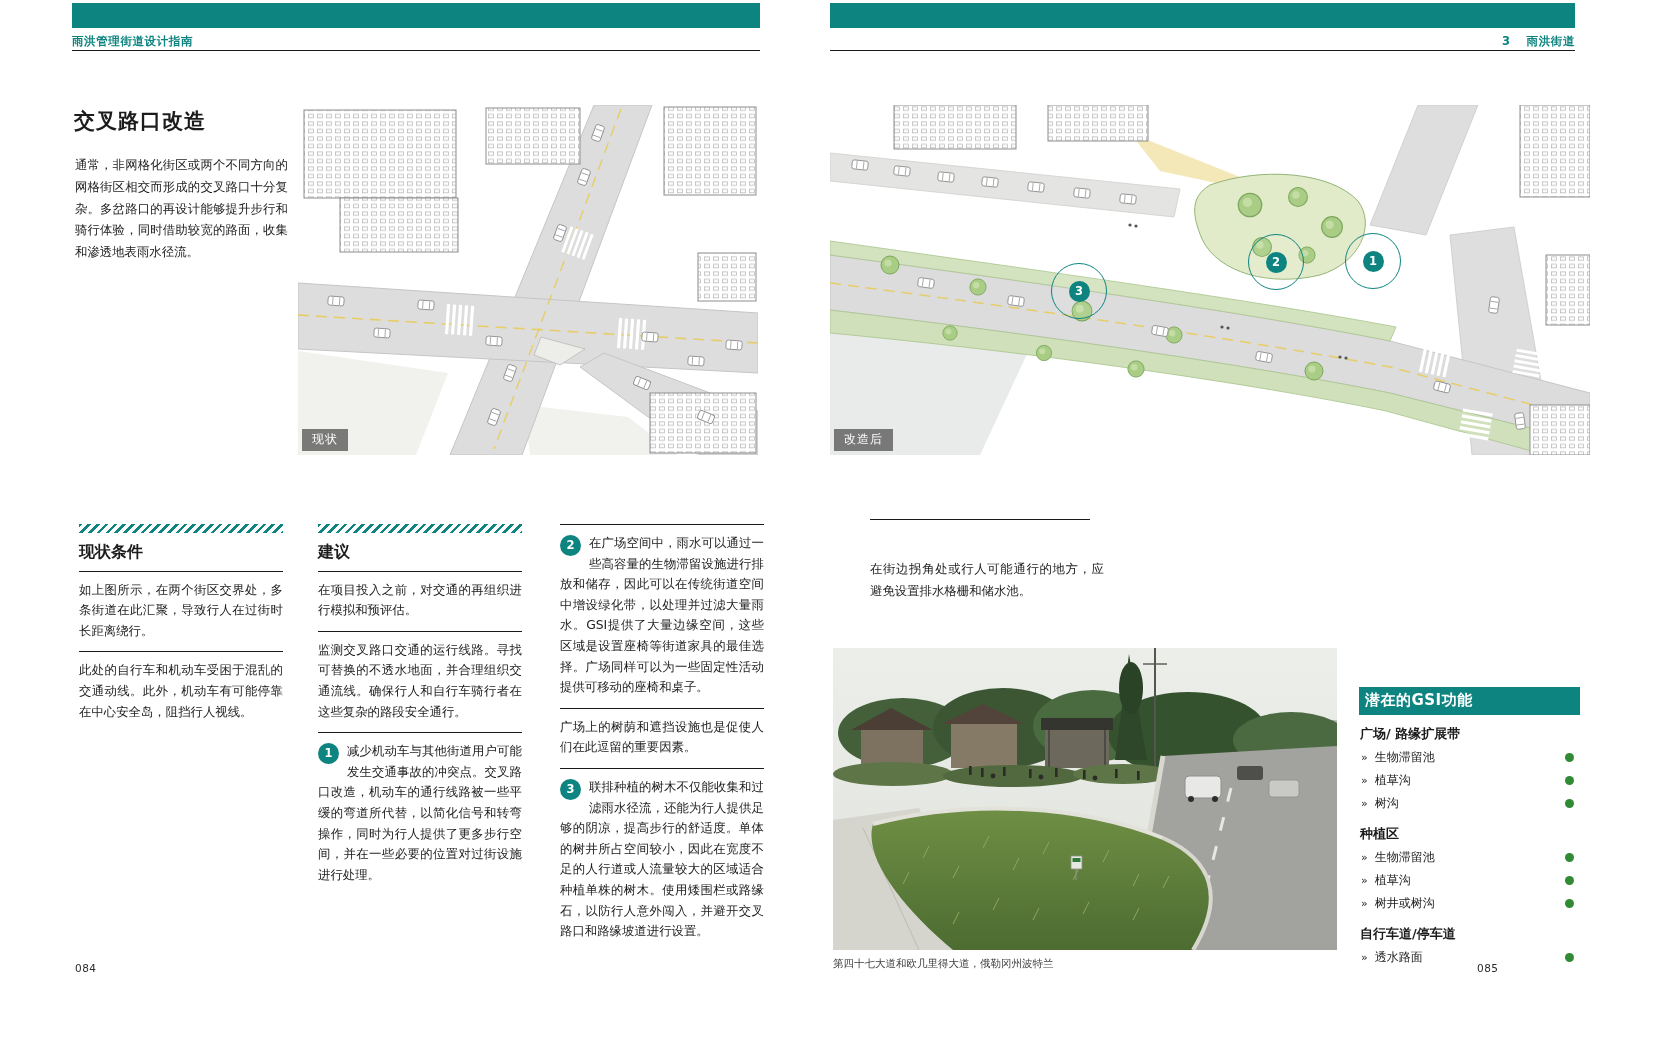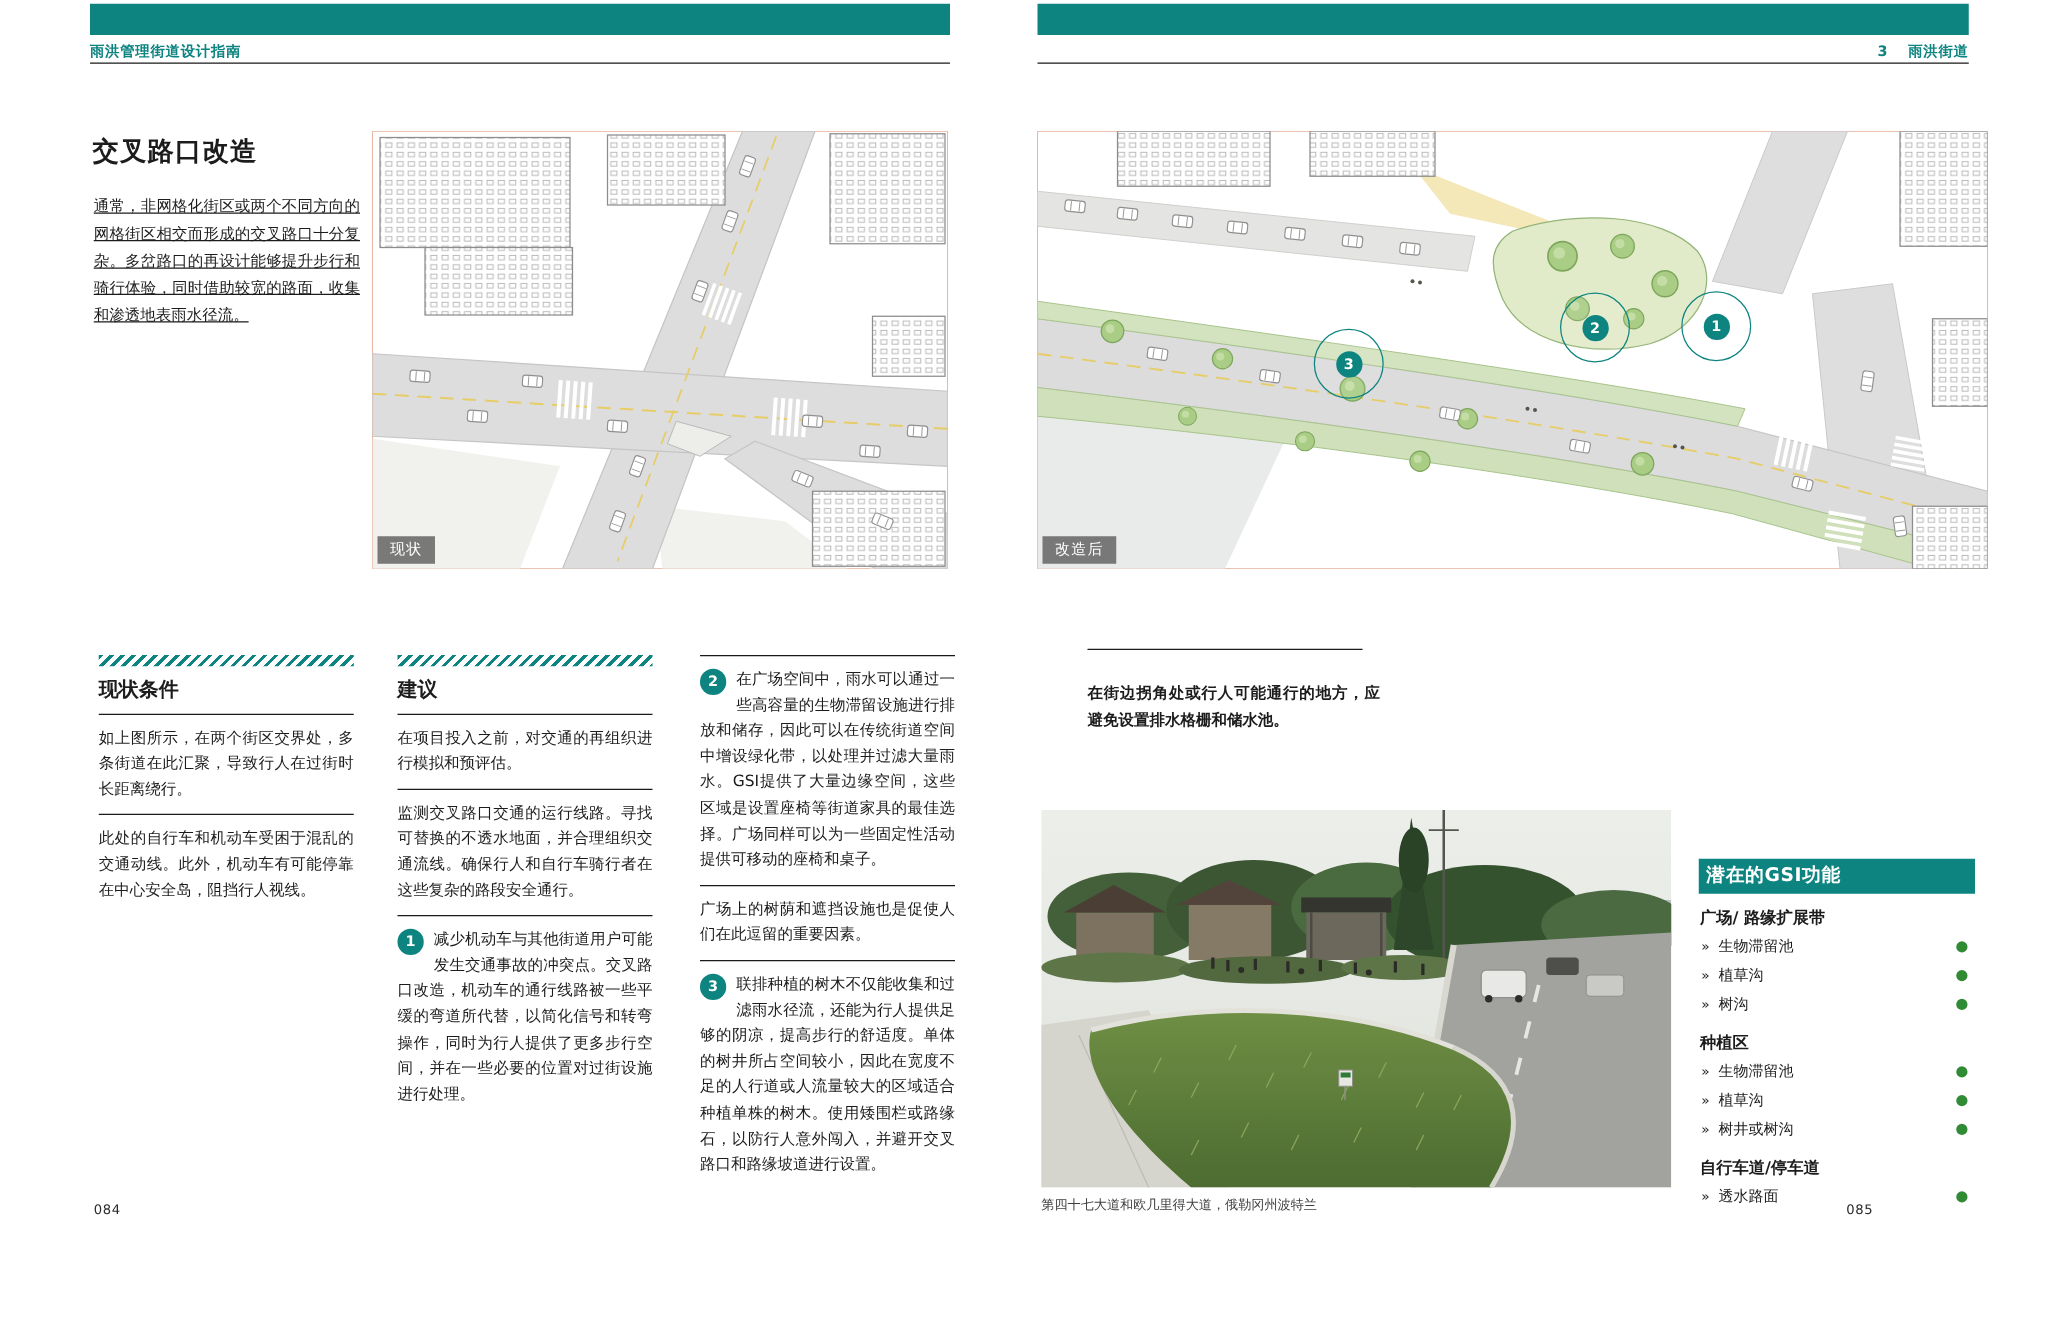--- a/index.html
+++ b/index.html
@@ -31,21 +31,21 @@
   
   .col{position:absolute;top:524px;width:204px;font-size:12.4px;line-height:20.6px;text-align:justify;}
   #col-1{left:79px;} #col-2{left:318px;} #col-3{left:560px;}
   .hatch{height:9px;background:repeating-linear-gradient(135deg,#0d8480 0 2.6px,#ffffff 2.6px 6.2px);margin-bottom:7px;}
   .colhead{font-weight:bold;font-size:16px;padding:2px 0 8px;text-align:left;}
   .block{border-top:1px solid #1a1a1a;padding:8px 0 10px;margin:0;}
   .ncirc{float:left;width:21px;height:21px;border-radius:50%;background:#0d8480;color:#fff;
     font-size:11.5px;font-weight:bold;text-align:center;line-height:21px;margin:2px 8px 3px 0;}
   
   #note-rule{position:absolute;left:870px;top:519px;width:220px;height:1px;background:#1a1a1a;}
-  #note{position:absolute;left:870px;top:543px;width:234px;font-size:12.4px;line-height:21.5px;text-align:justify;font-weight:bold;}
+  #note{position:absolute;left:870px;top:558px;width:234px;font-size:12.4px;line-height:21.5px;text-align:justify;}
   #photo{position:absolute;left:833px;top:648px;width:504px;height:302px;}
   #photo svg{display:block;width:100%;height:100%;}
   #photo-caption{position:absolute;left:833px;top:957px;font-size:10.5px;color:#3e3e3e;}
   
   .mring{position:absolute;width:54px;height:54px;border:1px solid #0d8480;border-radius:50%;
     display:flex;align-items:center;justify-content:center;background:rgba(255,255,255,0.08);}
   .mnum{width:21px;height:21px;border-radius:50%;background:#0d8480;color:#fff;font-size:11.5px;
     font-weight:bold;text-align:center;line-height:21px;}
   #marker-1{left:1345px;top:233px;} #marker-2{left:1248px;top:234px;} #marker-3{left:1051px;top:263px;}
   
@@ -66,21 +66,21 @@
 <div class="tealbar" id="bar-left"></div>
 <div class="tealbar" id="bar-right"></div>
 <div class="runhead" id="head-left">雨洪管理街道设计指南</div>
 <div class="runhead" id="head-right">
   <span class="chapnum">3</span><span>雨洪街道</span>
 </div>
 <div class="headrule" id="rule-left"></div>
 <div class="headrule" id="rule-right"></div>
 
 <h1 id="page-title" style="margin:0;">交叉路口改造</h1>
-<p id="intro" style="margin:0;text-decoration:underline;">通常，非网格化街区或两个不同方向的网格街区相交而形成的交叉路口十分复杂。多岔路口的再设计能够提升步行和骑行体验，同时借助较宽的路面，收集和渗透地表雨水径流。</p>
+<p id="intro" style="margin:0;">通常，非网格化街区或两个不同方向的网格街区相交而形成的交叉路口十分复杂。多岔路口的再设计能够提升步行和骑行体验，同时借助较宽的路面，收集和渗透地表雨水径流。</p>
 
 <div class="figure" id="fig-current">
   <svg viewBox="0 0 460 350">
     <defs>
       <pattern id="winL" width="9" height="7.5" patternUnits="userSpaceOnUse">
         <rect width="9" height="7.5" fill="#ffffff"></rect>
         <rect x="1.6" y="1.8" width="5" height="3.6" fill="#fdfdfd" stroke="#b3b3b3" stroke-width="0.7"></rect>
       </pattern>
       <g id="carL">
         <rect x="-8" y="-4.5" width="16" height="9" rx="2.2" fill="#ffffff" stroke="#8f8f8f" stroke-width="0.9"></rect>

